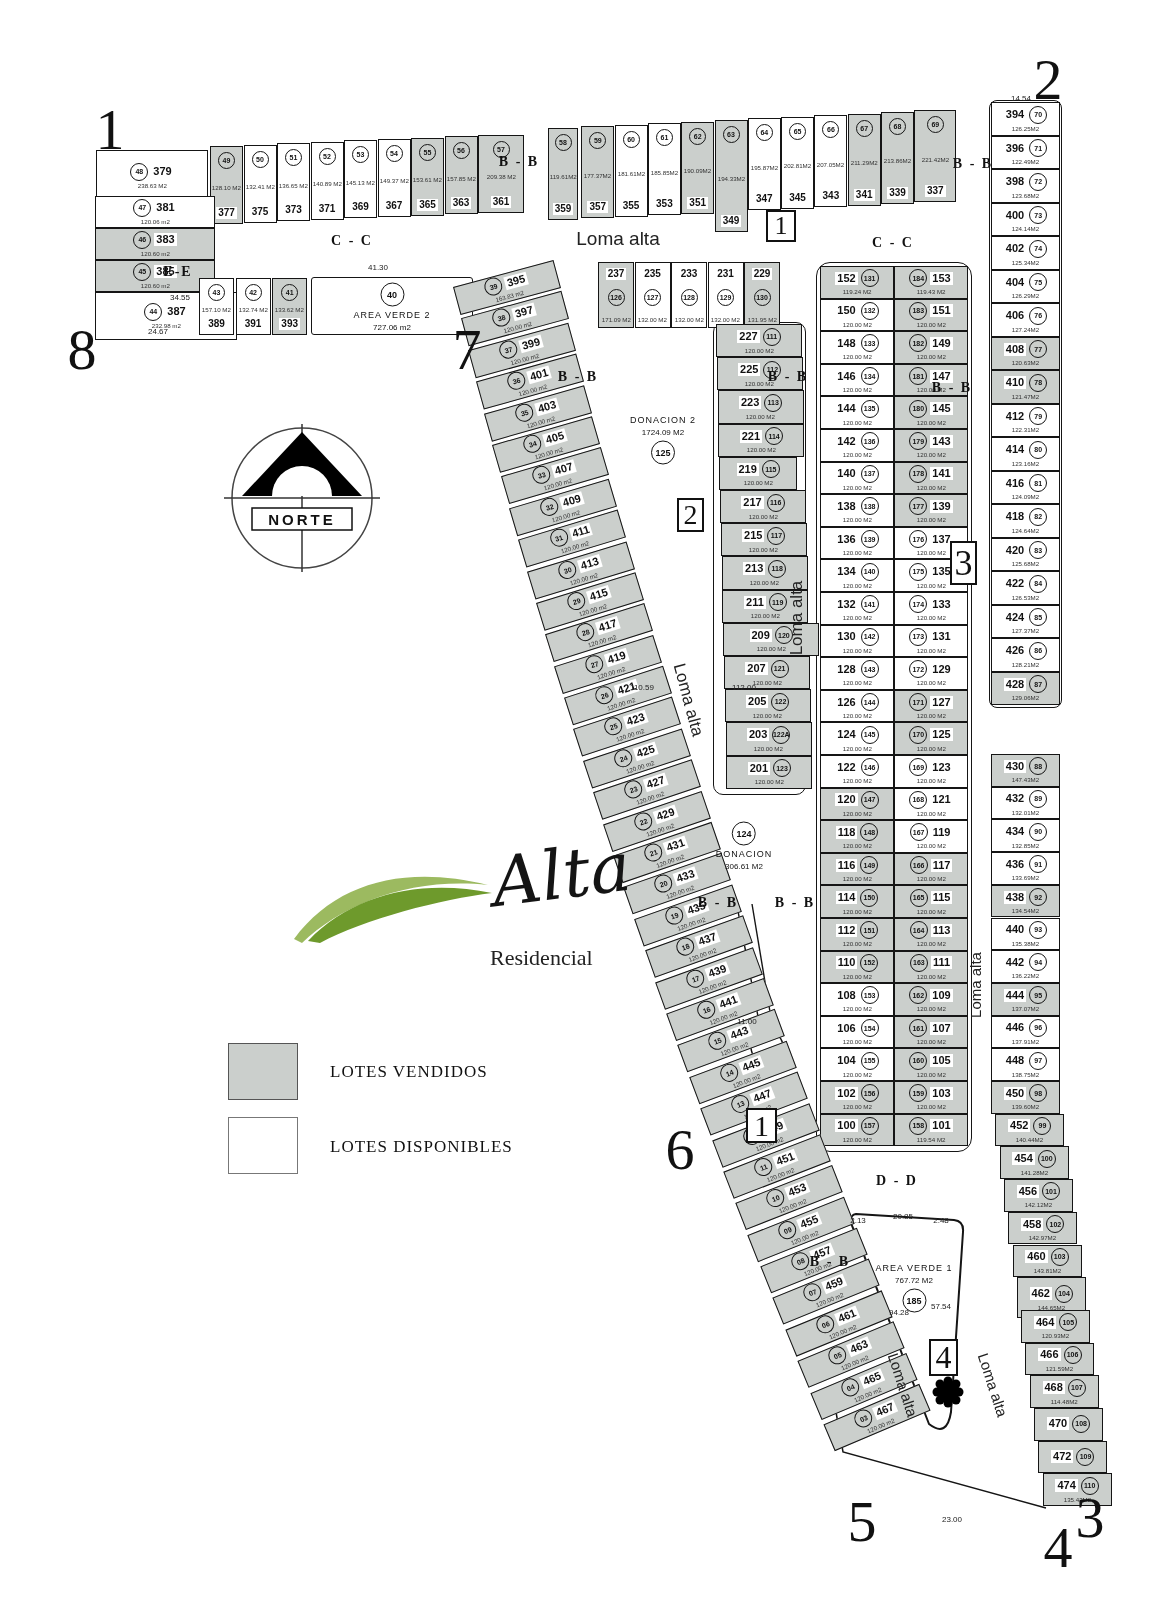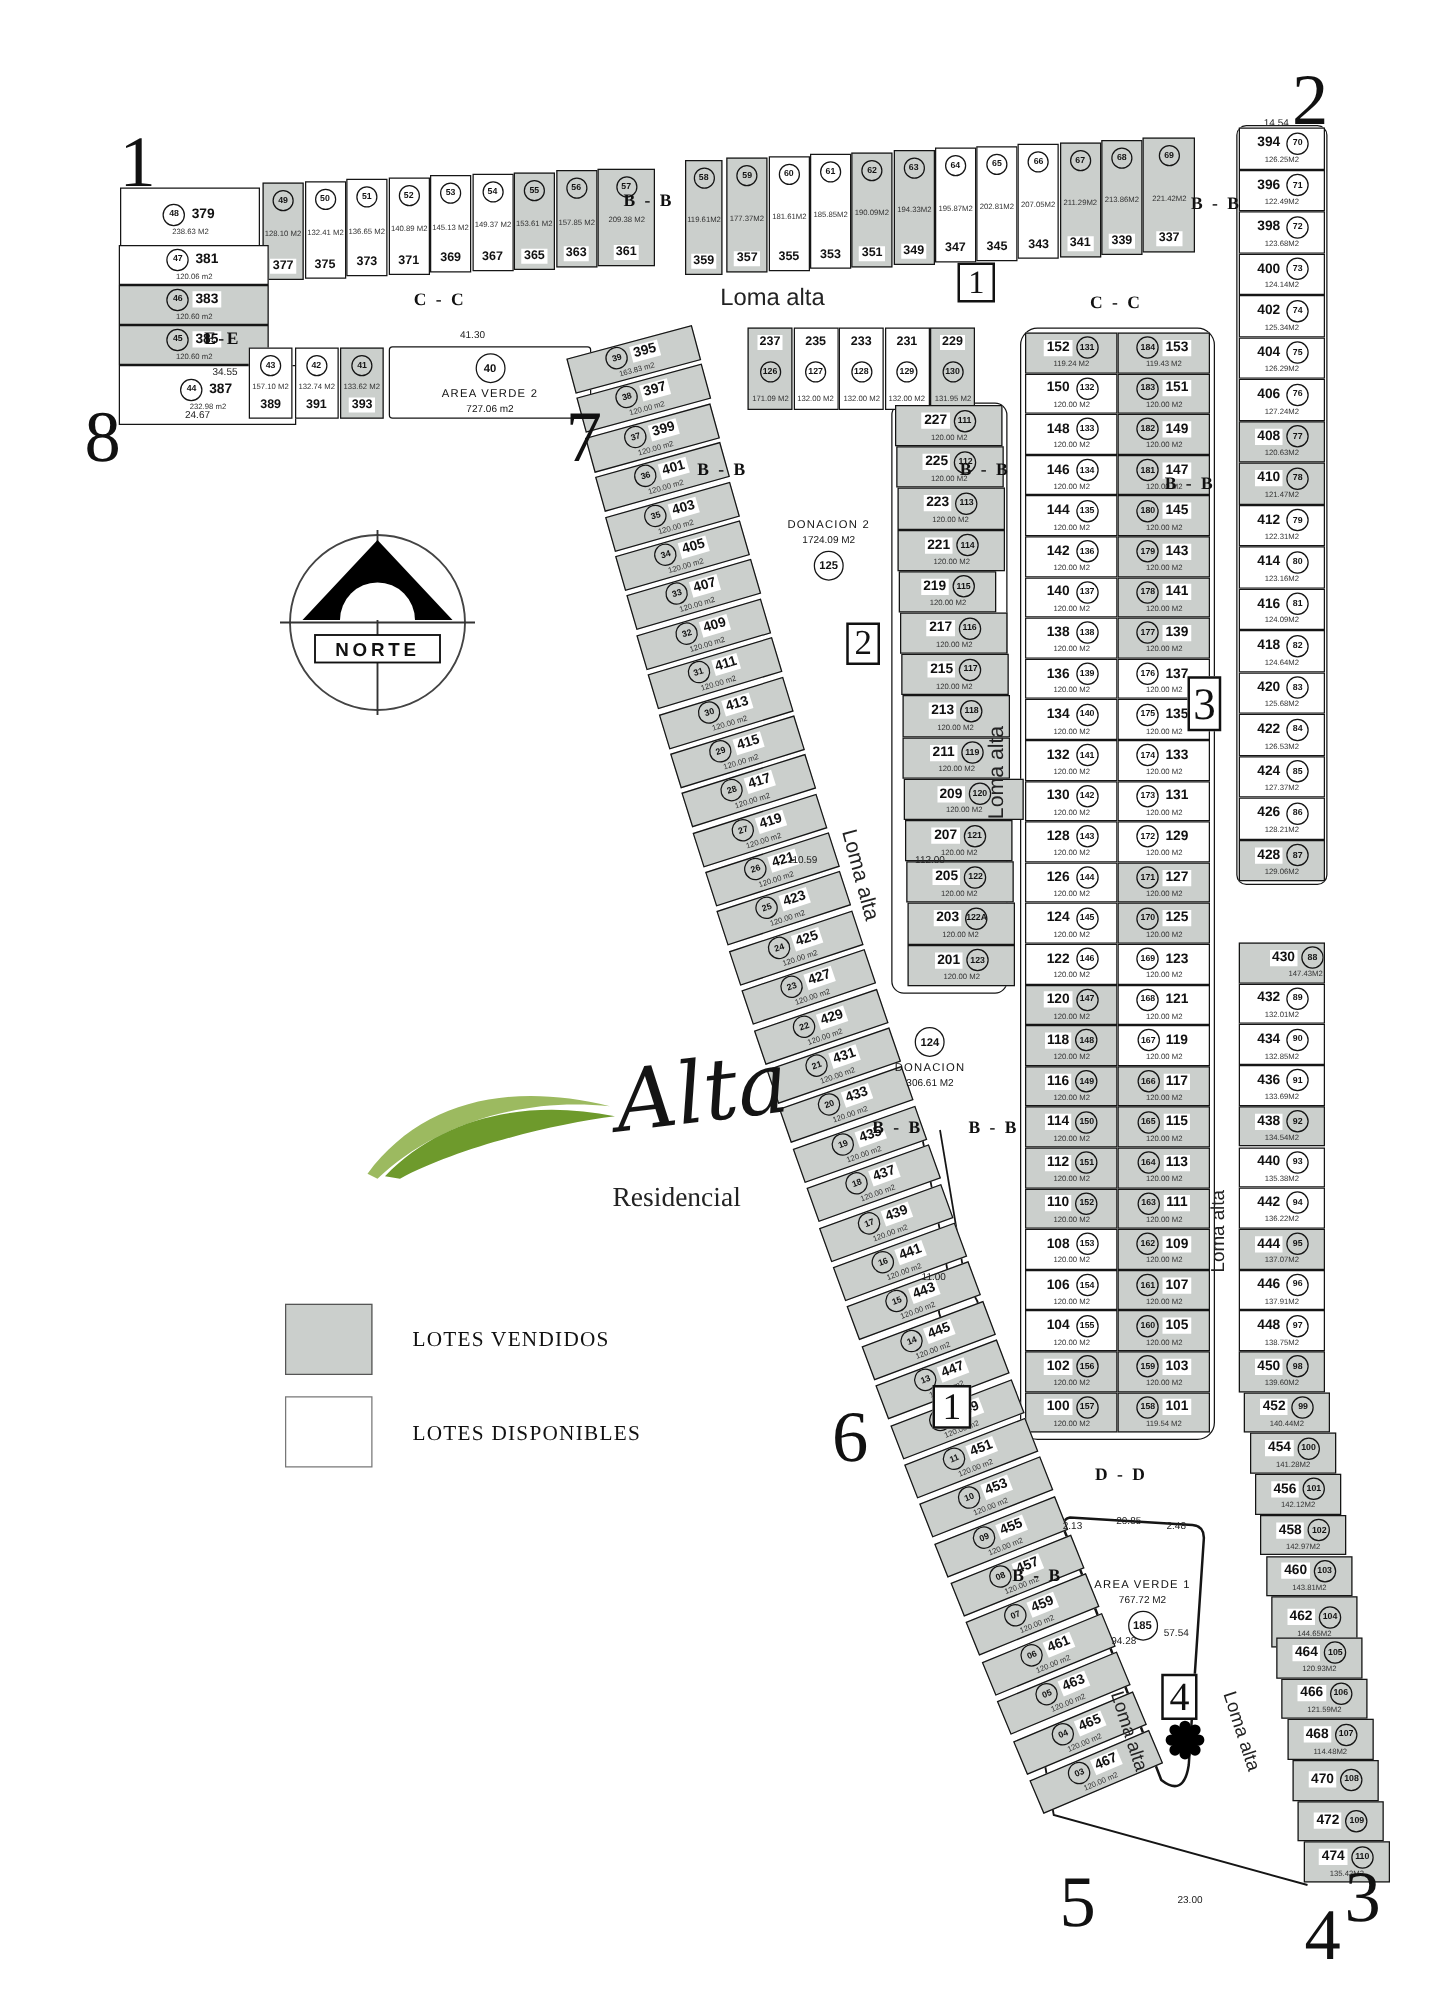--- a/index.html
+++ b/index.html
@@ -177,21 +177,21 @@
       <div class="lot v" style="left: 647.9px; top: 123.2px; width: 33px; height: 92px;">
         <span class="circ">61</span>
         <span class="area">185.85M2</span>
         <span class="num">353</span>
       </div>
       <div class="lot v sold" style="left: 681.2px; top: 121.6px; width: 33px; height: 92px;">
         <span class="circ">62</span>
         <span class="area">190.09M2</span>
         <span class="num">351</span>
       </div>
-      <div class="lot v sold" style="left: 714.5px; top: 120px; width: 33px; height: 92px;">
+      <div class="lot v sold" style="left: 714.5px; top: 120px; width: 33px; height: 112px;">
         <span class="circ">63</span>
         <span class="area">194.33M2</span>
         <span class="num">349</span>
       </div>
       <div class="lot v" style="left: 747.8px; top: 118.4px; width: 33px; height: 92px;">
         <span class="circ">64</span>
         <span class="area">195.87M2</span>
         <span class="num">347</span>
       </div>
       <div class="lot v" style="left: 781.1px; top: 116.8px; width: 33px; height: 92px; text-align: right;">
@@ -839,21 +839,21 @@
         </span>
         <span class="area">128.21M2</span>
       </div>
       <div class="lot lr sold" style="left: 991px; top: 671.5px; width: 69px; height: 33.5px;">
         <span class="r1">
           <span class="num">428</span>
           <span class="circ">87</span>
         </span>
         <span class="area">129.06M2</span>
       </div>
-      <div class="lot lr sold" style="left: 991px; top: 754px; width: 69px; height: 32.7px; align-items: flex-end;">
+      <div class="lot lr sold" style="left: 991px; top: 754px; width: 69px; height: 32.7px;">
         <span class="r1">
           <span class="num">430</span>
           <span class="circ">88</span>
         </span>
         <span class="area">147.43M2</span>
       </div>
       <div class="lot lr" style="left: 991px; top: 786.7px; width: 69px; height: 32.7px;">
         <span class="r1">
           <span class="num">432</span>
           <span class="circ">89</span>

